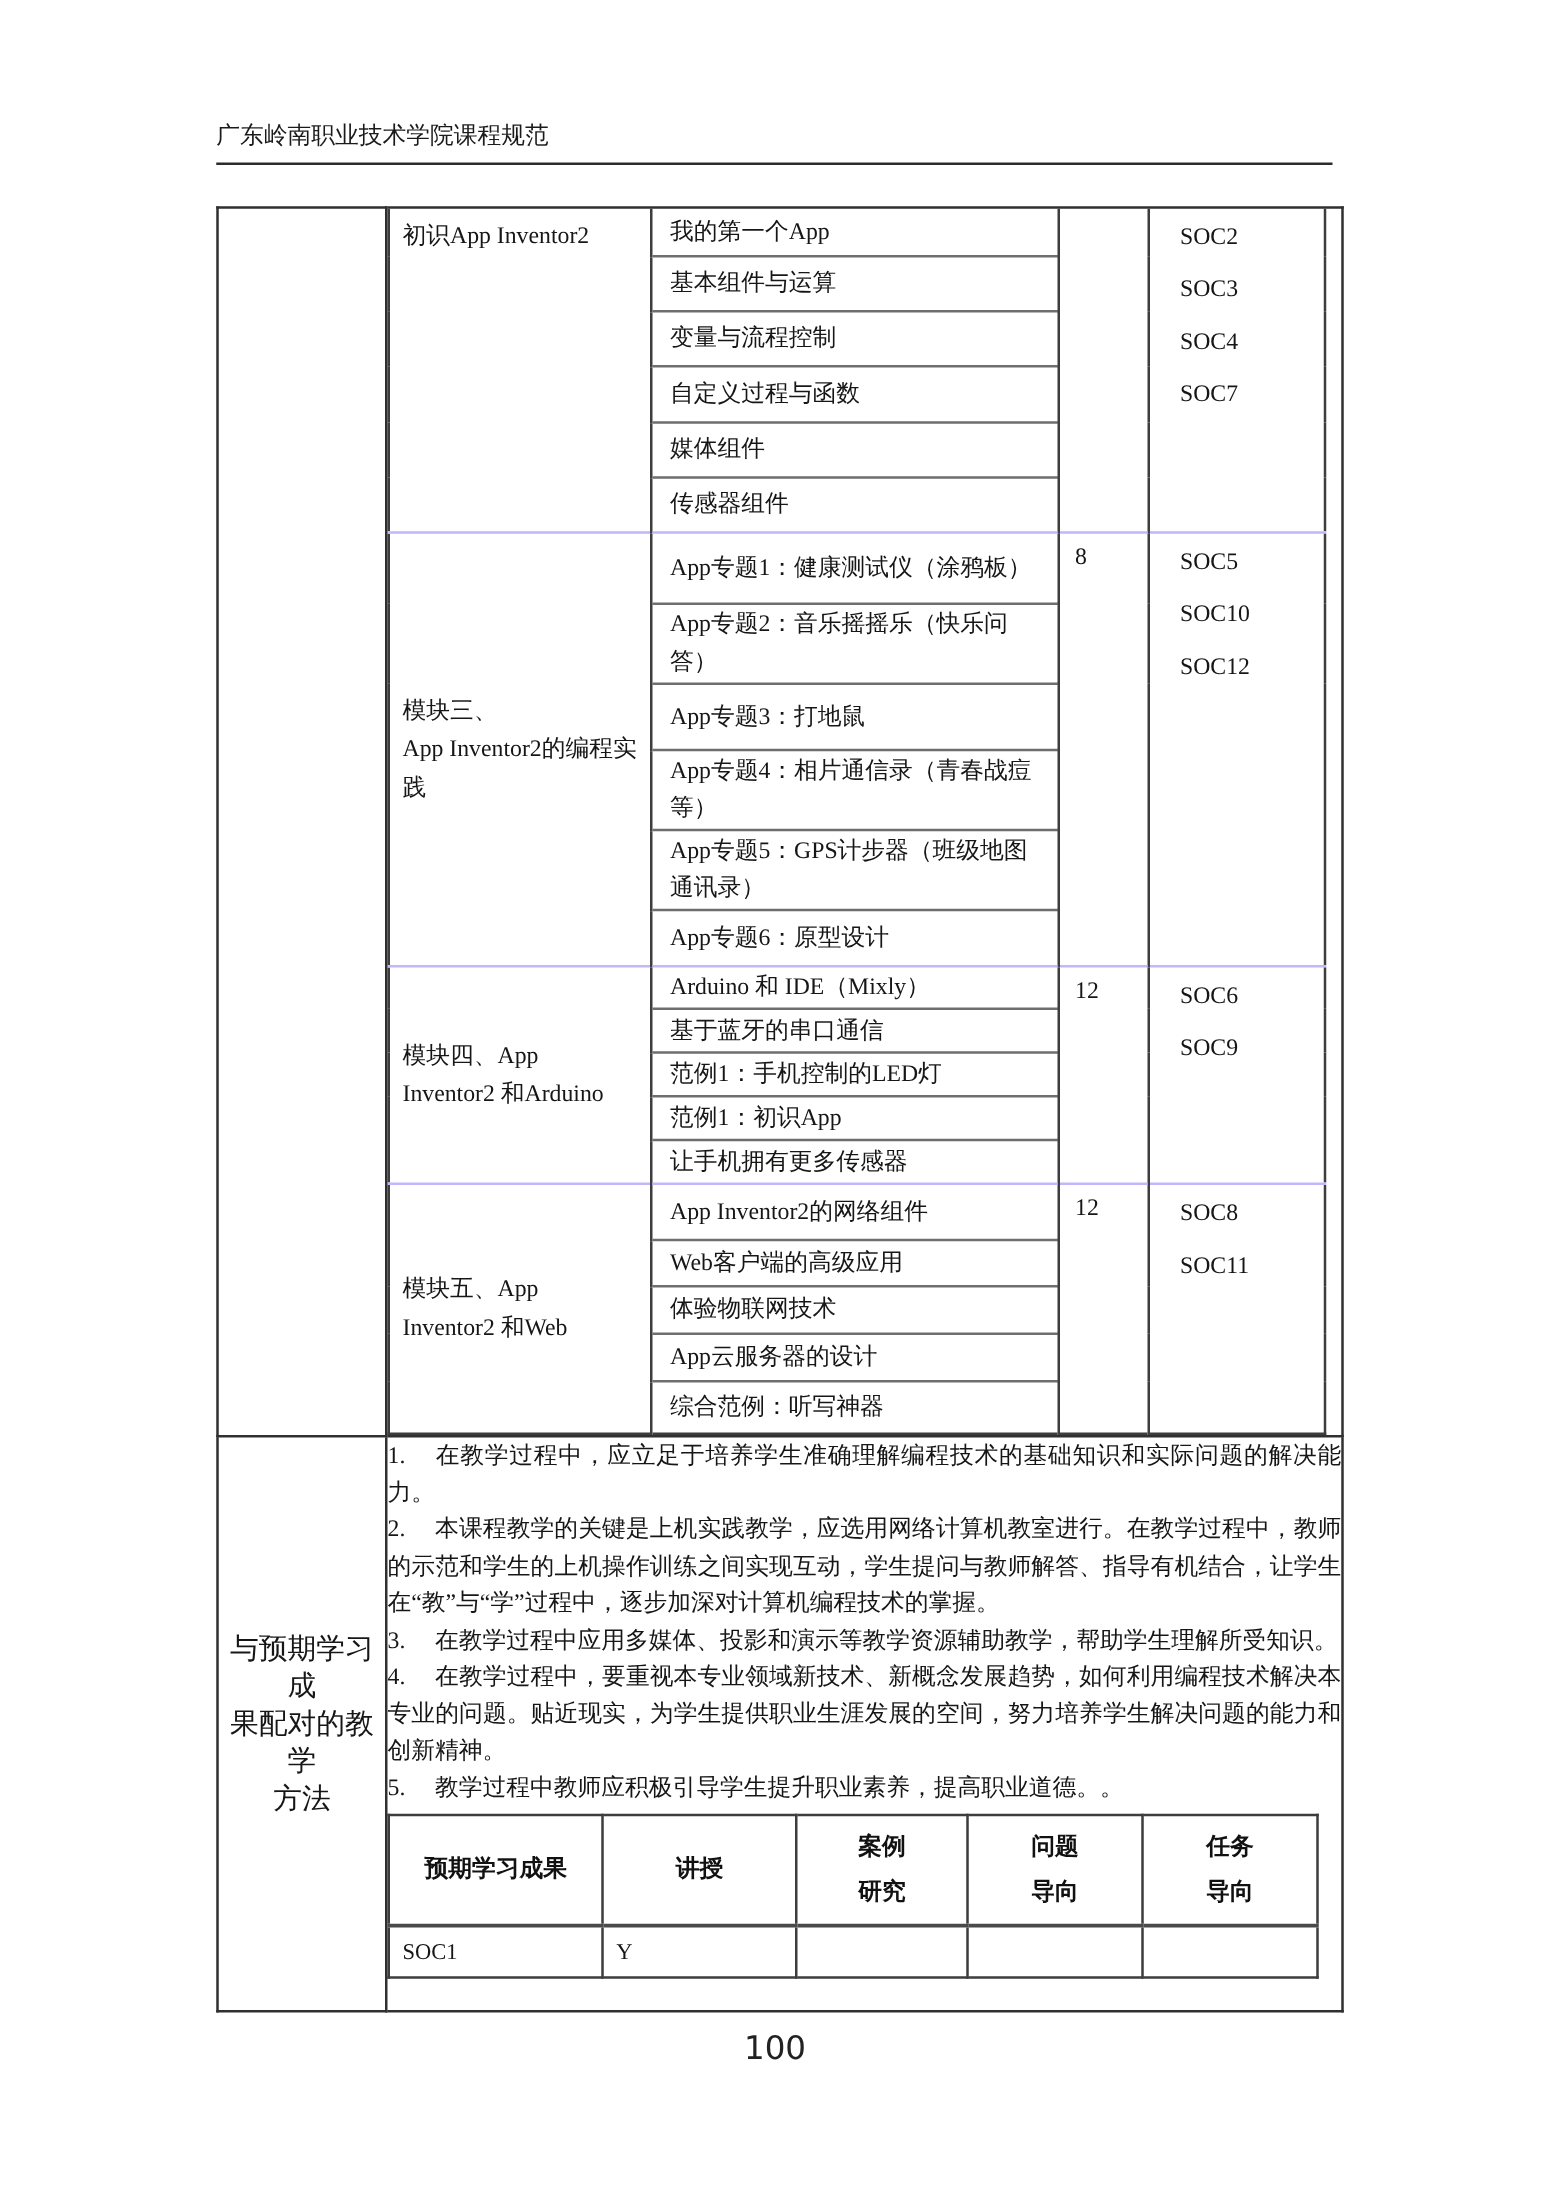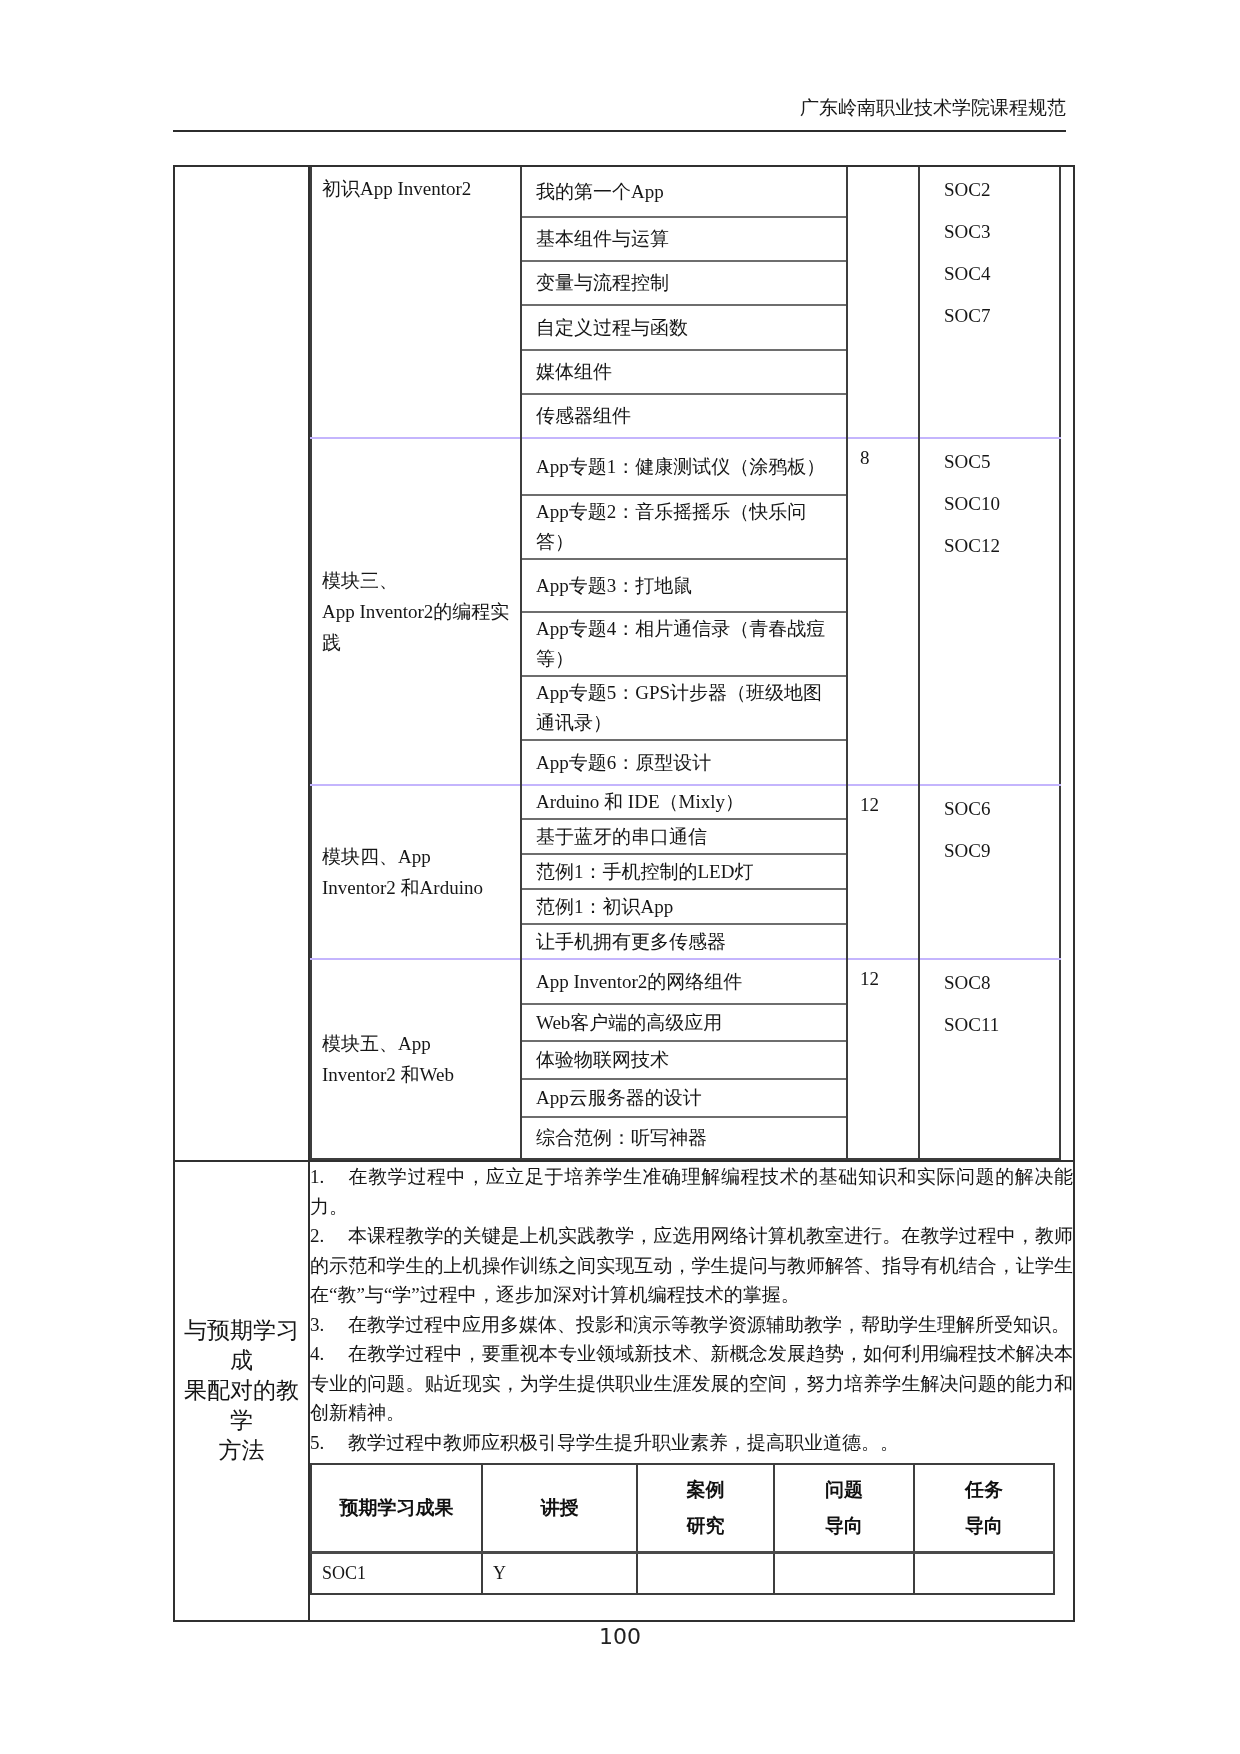--- a/index.html
+++ b/index.html
@@ -4,21 +4,21 @@
 <style>
   html,body { margin:0; padding:0; }
   body {
     width:1240px; height:1754px; background:#ffffff;
     font-family:"Liberation Serif","DejaVu Serif",serif; color:#111;
   }
   .sheet { position:relative; width:1240px; height:1754px; overflow:hidden; background:#fff; }
 
   .hdr {
     position:absolute; left:173px; top:95px; width:893px;
-    text-align:right; font-size:19px; color:#1a1a1a;
+    text-align:left; font-size:19px; color:#1a1a1a;
   }
   .hdr-rule { position:absolute; left:173px; top:130px; width:893px; border-top:2px solid #2c2c2c; }
 
   table { border-collapse:collapse; table-layout:fixed; }
 
   .outer { position:absolute; left:173px; top:165px; width:900px; }
   .outer > tbody > tr > td { border:2px solid #303030; padding:0; vertical-align:top; }
   .content-cell { padding:0 9px 0 7px; }
 
   
@@ -42,21 +42,21 @@
   .assess { width:743px; margin-top:6px; }
   .assess th { border:2px solid #3d3d3d; height:84px; vertical-align:middle; text-align:center;
                font-family:"Liberation Sans","DejaVu Sans",sans-serif; font-weight:bold;
                font-size:19px; line-height:36px; color:#111; }
   .assess td { border:2px solid #3d3d3d; height:37px; vertical-align:middle; text-align:left;
                padding-left:10px; font-size:18px; color:#161616; }
   .assess tr.hdr-row th { border-bottom:3px solid #4a4a4a; }
 
   .pagenum {
     position:absolute; top:1624px; left:0; width:1240px; text-align:center;
-    font-family:"DejaVu Sans","Liberation Sans",sans-serif; font-size:22px; color:#222;
+    font-family:"DejaVu Sans","Liberation Sans",sans-serif; font-size:26px; color:#222;
   }
 </style>
 </head>
 <body>
 
 <div class="sheet">
 
   <div class="hdr">广东岭南职业技术学院课程规范</div>
   <div class="hdr-rule"></div>
 
@@ -72,21 +72,21 @@
         <td class="content-cell">
           <table class="modtable">
             <colgroup>
                 <col style="width:210px">
                 <col style="width:326px">
                 <col style="width:72px">
                 <col style="width:141px">
               </colgroup>
             <tbody>
 
-              <tr style="height:50px">
+              <tr style="height:38px">
                 <td class="mod mod-top" rowspan="6">
                   <div>初识App Inventor2</div>
                 </td>
                 <td class="topic">我的第一个App</td>
                 <td class="hours" rowspan="6"></td>
                 <td class="soc" rowspan="6">
                   <div>SOC2</div>
                   <div>SOC3</div>
                   <div>SOC4</div>
                   <div>SOC7</div>

